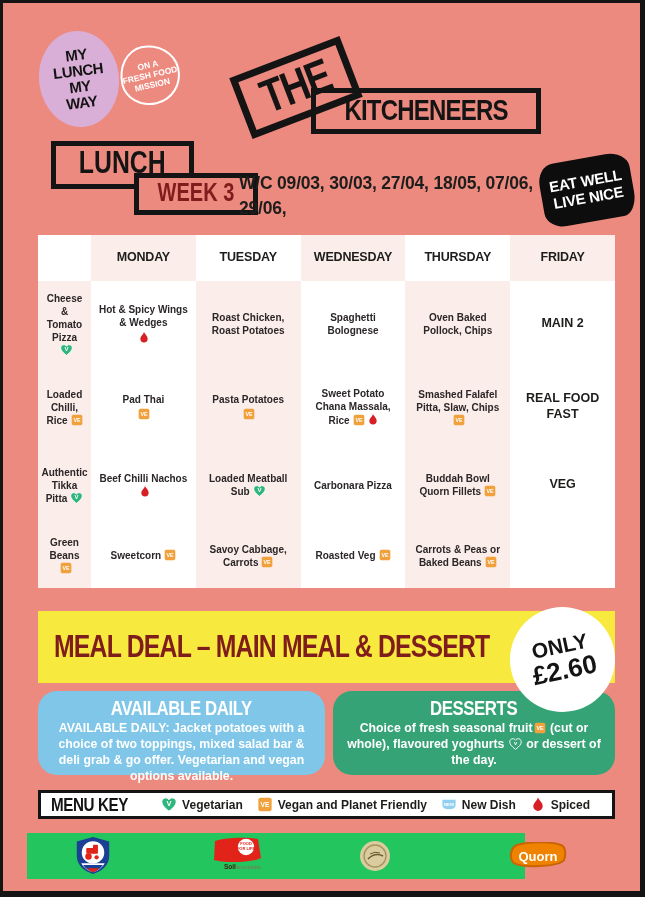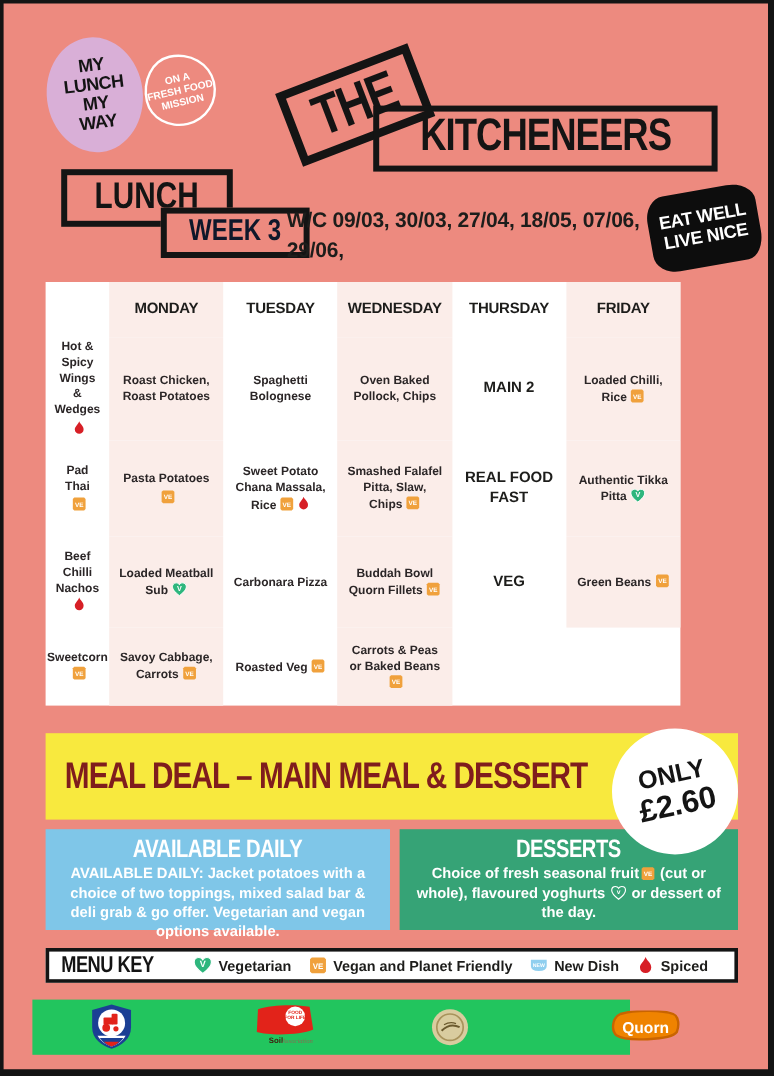--- a/index.html
+++ b/index.html
@@ -29,46 +29,46 @@
     display:flex; flex-direction:column; align-items:center; justify-content:center;
     color:#fff; font-weight:bold; font-size:8.5px; line-height:1.18; text-align:center;
   }
   .box-the {
     left:234px; top:52px; border:7px solid #141414; padding:0 8px 4px;
     transform:rotate(-21deg); font-weight:bold; font-size:47px; color:#141414;
     letter-spacing:-2px; line-height:1.0;
   }
   .box-kitch {
     left:308px; top:85px; border:5px solid #141414; padding:0 8px 3px;
-    font-weight:bold; font-size:38px; color:#141414; line-height:1.1; letter-spacing:-1px;
+    font-weight:bold; font-size:30px; color:#141414; line-height:1.1; letter-spacing:-1px;
   }
   .box-lunch {
     left:48px; top:138px; border:5px solid #141414; padding:0 12px 3px;
     font-weight:bold; font-size:31px; color:#141414; line-height:1.12;
   }
   .box-week {
     left:131px; top:170px; border:5px solid #141414; padding:0 9px 3px;
-    font-weight:bold; font-size:25px; color:#0f172a; line-height:1.15; background:#ED8A7F;
+    font-weight:bold; font-size:25px; color:#7f1d1d; line-height:1.15; background:#ED8A7F;
   }
   .dates {
     left:236px; top:168px; width:306px; font-weight:bold; font-size:17.5px;
     color:#1d1d1b; line-height:1.42; letter-spacing:-0.2px;
   }
   .badge-eatwell {
     left:538px; top:155px; width:92px; height:64px; background:#0d0d0d;
     border-radius:16px 22px 14px 20px / 20px 16px 22px 16px;
     transform:rotate(-10deg);
     display:flex; flex-direction:column; align-items:center; justify-content:center;
     color:#fff; font-weight:bold; font-size:15px; line-height:1.12; text-align:center;
     letter-spacing:-0.3px;
   }
 
   
   .menu-table {
-    left:35px; top:232px; width:529px; height:353px; background:#fff;
+    left:35px; top:232px; width:577px; height:353px; background:#fff;
     display:grid; grid-template-columns:53px repeat(5,1fr);
     grid-template-rows:46px 86px 80px 76px 65px;
   }
   .mt-cell { display:flex; flex-direction:column; align-items:center; justify-content:center;
              text-align:center; color:#2b2627; }
   .col-pink { background:#FBEDE9; }
   .mt-head { justify-content:flex-start; padding-top:15px; font-weight:bold; font-size:12.5px;
              letter-spacing:-0.2px; color:#1d1d1b; }
   .mt-label { font-weight:bold; font-size:12.5px; line-height:1.25; color:#1d1d1b; padding:0 2px; }
   .mt-dish { font-weight:bold; font-size:10px; line-height:1.3; padding:0 7px; }
@@ -86,21 +86,21 @@
   .price-circle {
     left:507px; top:604px; width:105px; height:105px; background:#fff; border-radius:50%;
     transform:rotate(-12deg); z-index:5;
     display:flex; flex-direction:column; align-items:center; justify-content:center;
     color:#141414; font-weight:bold; line-height:1.05;
   }
   .price-only { font-size:21px; }
   .price-amount { font-size:26px; }
 
   
-  .info-box { top:688px; height:84px; color:#fff; text-align:center; padding:5px 10px 0; }
+  .info-box { top:688px; height:84px; color:#fff; text-align:center; padding:5px 10px 0;border-radius:19px; }
   .daily-box { left:35px; width:287px; background:#7FC6E8; }
   .desserts-box { left:330px; width:282px; background:#36A376; }
   .info-title { font-weight:bold; font-size:21px; letter-spacing:-0.5px; }
   .info-body { font-weight:bold; font-size:12.3px; line-height:1.3; margin-top:1px; }
   .info-body .key-ic { margin-left:1px; margin-right:1px; }
 
   
   .menu-key {
     left:35px; top:787px; width:577px; height:29px; background:#fff; border:3px solid #141414;
     display:flex; align-items:center; padding:0 22px 0 10px; justify-content:space-between;
@@ -154,20 +154,26 @@
       <div>LIVE NICE</div>
     </div>
 
   <div class="abs menu-table">
       <div class="mt-cell mt-head"></div>
       <div class="mt-cell mt-head col-pink">MONDAY</div>
       <div class="mt-cell mt-head">TUESDAY</div>
       <div class="mt-cell mt-head col-pink">WEDNESDAY</div>
       <div class="mt-cell mt-head">THURSDAY</div>
       <div class="mt-cell mt-head col-pink">FRIDAY</div>
+      <div class="mt-cell mt-dish col-pink">
+        <span>Cheese &amp; Tomato Pizza<span class="key-ic"><svg width="13" height="12" viewBox="0 0 16 15">
+              <path d="M8 14.2C3.2 10.6.8 7.6.8 4.8.8 2.6 2.5.9 4.7.9c1.3 0 2.6.7 3.3 1.9C8.7 1.6 10 .9 11.3.9c2.2 0 3.9 1.7 3.9 3.9 0 2.8-2.4 5.8-7.2 9.4z" fill="#2EB67D" stroke="#fff" stroke-width="1"></path>
+              <text x="8" y="9" font-size="7.5" font-weight="bold" fill="#fff" text-anchor="middle" font-family="Liberation Sans, sans-serif">V</text>
+            </svg></span></span>
+      </div>
       <div class="mt-cell mt-dish">
         <span>Hot &amp; Spicy Wings &amp; Wedges</span>
         <div class="icons-row"><span class="key-ic"><svg width="10" height="13" viewBox="0 0 12 14">
               <path d="M6 .4 C6.9 3.2 10.4 4.8 10.4 8.6 A4.4 4.4 0 0 1 1.6 8.6 C1.6 5.8 4.5 4.4 6 .4z" fill="#D71F26"></path>
             </svg></span></div>
       </div>
       <div class="mt-cell mt-dish col-pink">
         <span>Roast Chicken, Roast Potatoes</span>
       </div>
       <div class="mt-cell mt-dish">

